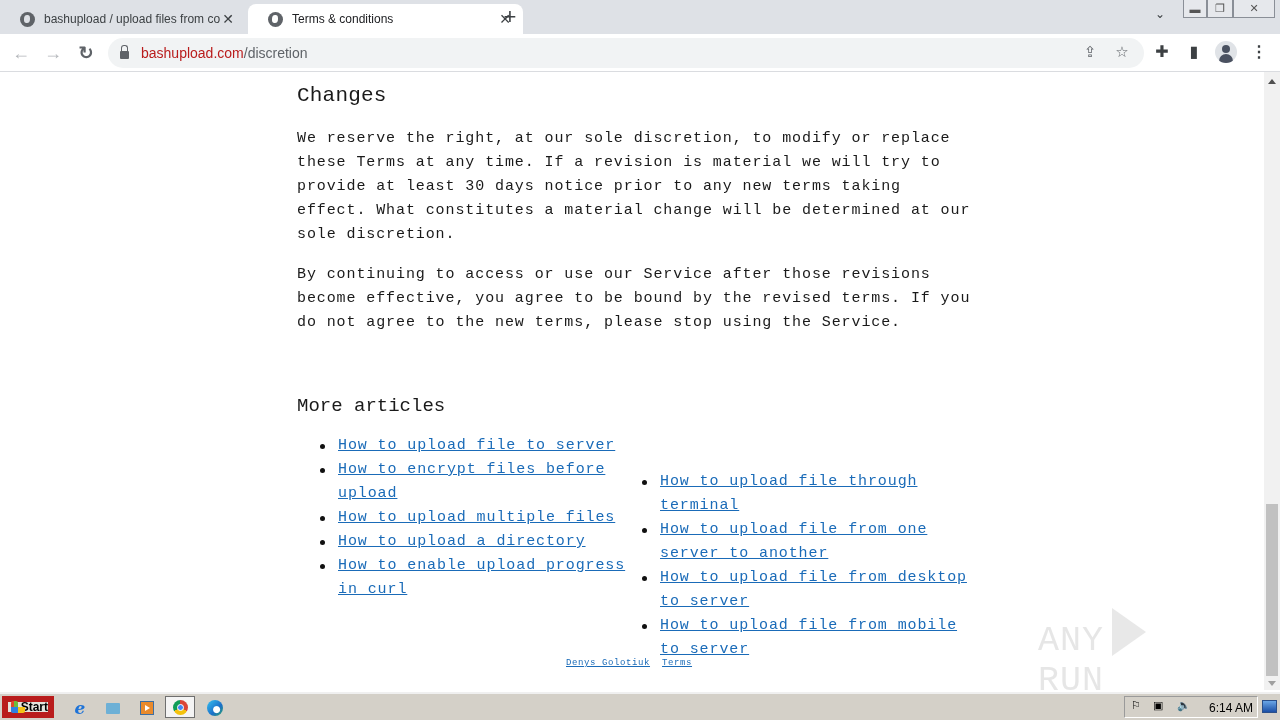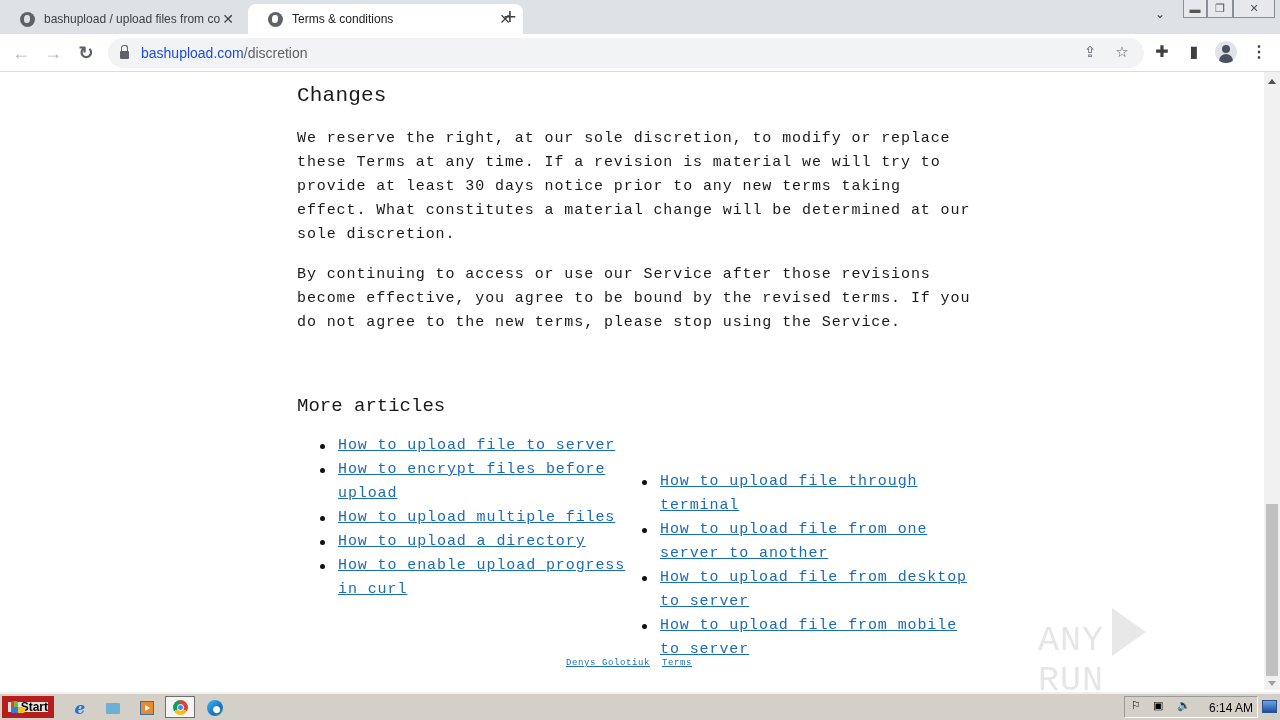--- a/index.html
+++ b/index.html
@@ -20,21 +20,21 @@
     .tabsearch { position: absolute; left: 1150px; top: 7px; width: 20px; height: 20px; font-size: 12px; text-align: center; color: #3c4043; }
     .winctl { position: absolute; top: 0; height: 18px; border: 1px solid #8a8f97; border-top: none; background: #e6e8ec; font-size: 11px; display: flex; align-items: center; justify-content: center; color: #555; }
 
     
     .toolbar { position: absolute; left: 0; top: 34px; width: 1280px; height: 38px; background: #fff; border-bottom: 1px solid #dadce0; }
     .navbtn { position: absolute; top: 8px; width: 22px; height: 22px; font-size: 18px; line-height: 22px; text-align: center; color: #5f6368; }
     .navbtn.disabled { color: #b4b7bb; }
     .omnibox { position: absolute; left: 108px; top: 4px; width: 1036px; height: 30px; background: #f1f3f4; border-radius: 15px; display: flex; align-items: center; padding-left: 12px; font-size: 14px; }
     .lock { width: 9px; height: 8px; background: #5f6368; border-radius: 1px; position: relative; margin-right: 12px; margin-top: 4px; }
     .lock::before { content: ""; position: absolute; left: 1px; top: -6px; width: 5px; height: 6px; border: 1.5px solid #5f6368; border-bottom: none; border-radius: 3px 3px 0 0; }
-    .url-host { color: #1d4ed8; }
+    .url-host { color: #b91c1c; }
     .url-path { color: #5f6368; }
     .omni-icon { position: absolute; top: 5px; width: 20px; height: 20px; font-size: 15px; text-align: center; color: #5f6368; }
     .tb-icon { position: absolute; top: 8px; width: 22px; height: 22px; text-align: center; font-size: 16px; color: #3c4043; }
     .avatar { position: absolute; left: 1215px; top: 7px; width: 22px; height: 22px; border-radius: 50%; background: #e0e3e7; overflow: hidden; }
     .avatar::before { content: ""; position: absolute; left: 7px; top: 4px; width: 8px; height: 8px; border-radius: 50%; background: #4a5160; }
     .avatar::after { content: ""; position: absolute; left: 4px; top: 13px; width: 14px; height: 10px; border-radius: 7px 7px 0 0; background: #4a5160; }
 
     
     .page { position: absolute; left: 0; top: 72px; width: 1182px; height: 618px; background: #fff; overflow: hidden; }
     .content { position: absolute; left: 297px; top: 0; width: 680px; font-family: "Liberation Mono", monospace; color: #1a1a1a; }

